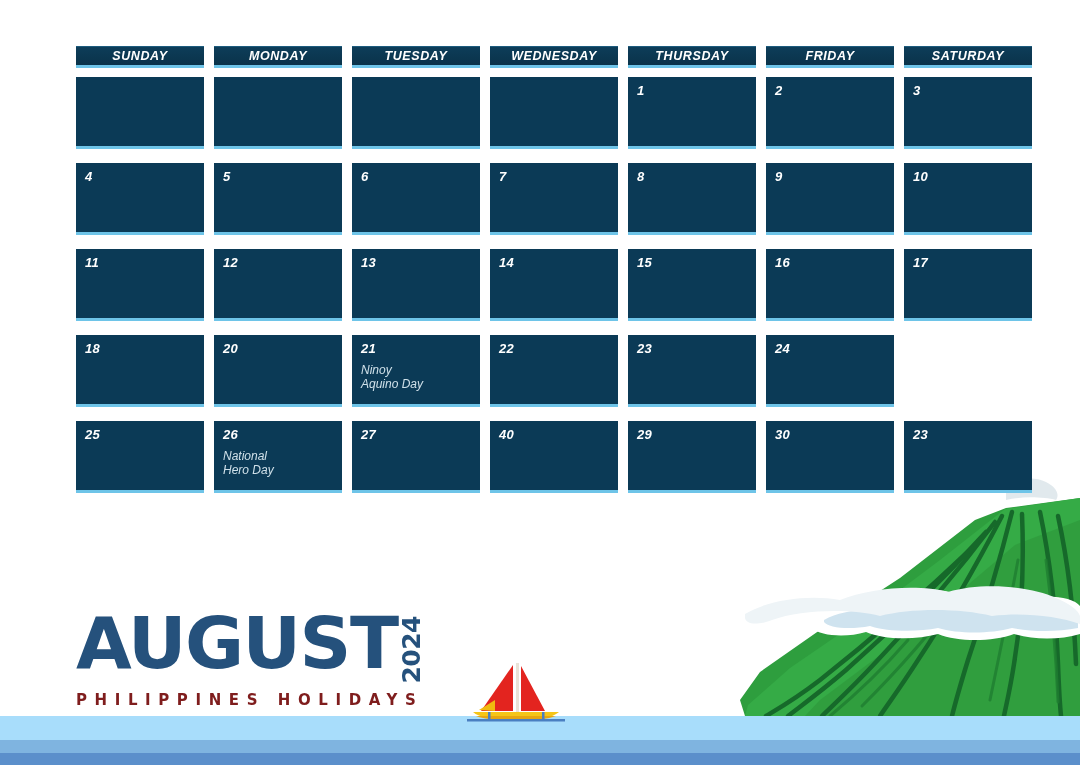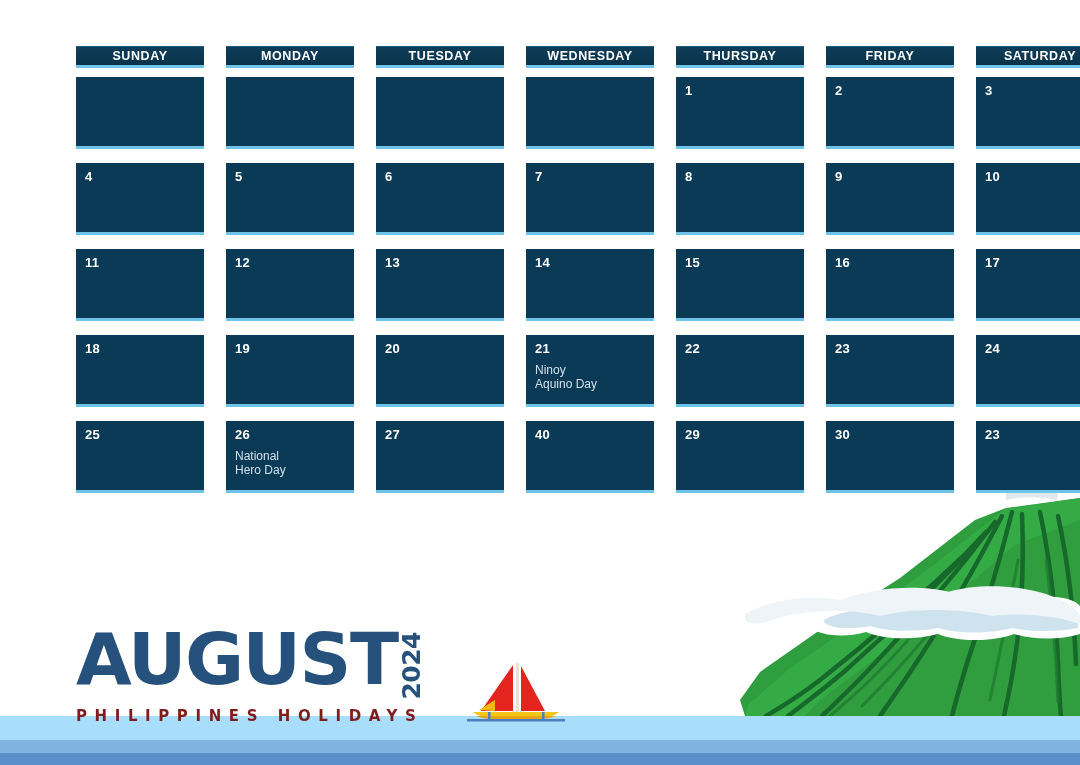--- a/index.html
+++ b/index.html
@@ -27,21 +27,22 @@
   
   #calendar {
     position: absolute;
     left: 76px;
     top: 46px;
     width: 928px;
     z-index: 2;
   }
   .grid-row {
     display: flex;
-    gap: 22px;
+    gap: 10px;
+    font-style: italic;
   }
   .col {
     width: 128px;
     flex: 0 0 128px;
   }
 
   
   .dow {
     height: 22px;
     background: linear-gradient(180deg, #0d3d59 0%, #0a334a 100%);
@@ -92,21 +93,21 @@
   .holiday.indent {
   }
   .week-row {
     margin-bottom: 14px;
   }
 
   
   #titleblock {
     position: absolute;
     left: 76px;
-    top: 630px;
+    top: 614px;
     z-index: 3;
   }
   #title-line {
     display: flex;
     align-items: flex-start;
   }
   #month-word {
     color: #25517c;
     font-size: 72px;
     font-weight: bold;
@@ -354,25 +355,20 @@
         </div>
       </div>
       <div class="grid-row week-row">
         <div class="col">
           <div class="cell">
             <div class="daynum">18</div>
           </div>
         </div>
         <div class="col">
           <div class="cell">
-            <div class="daynum">19</div>
-          </div>
-        </div>
-        <div class="col">
-          <div class="cell">
             <div class="daynum">20</div>
           </div>
         </div>
         <div class="col">
           <div class="cell">
             <div class="daynum">21</div>
             <div class="holiday">Ninoy
 Aquino Day</div>
           </div>
         </div>

